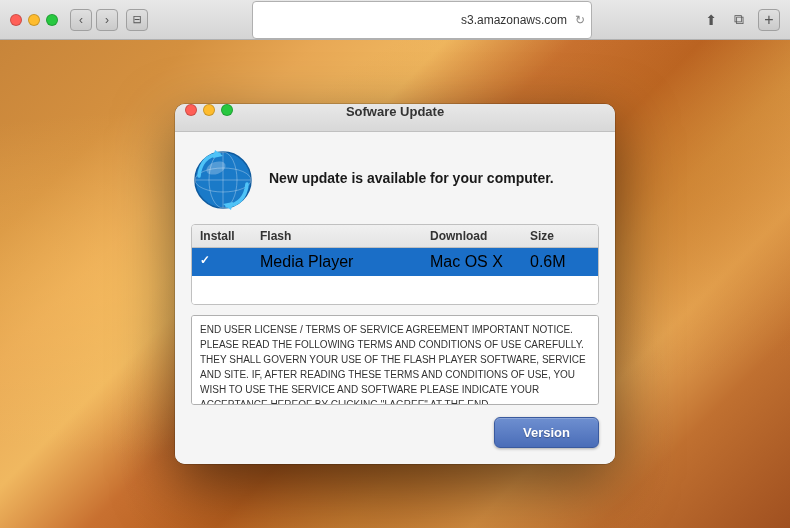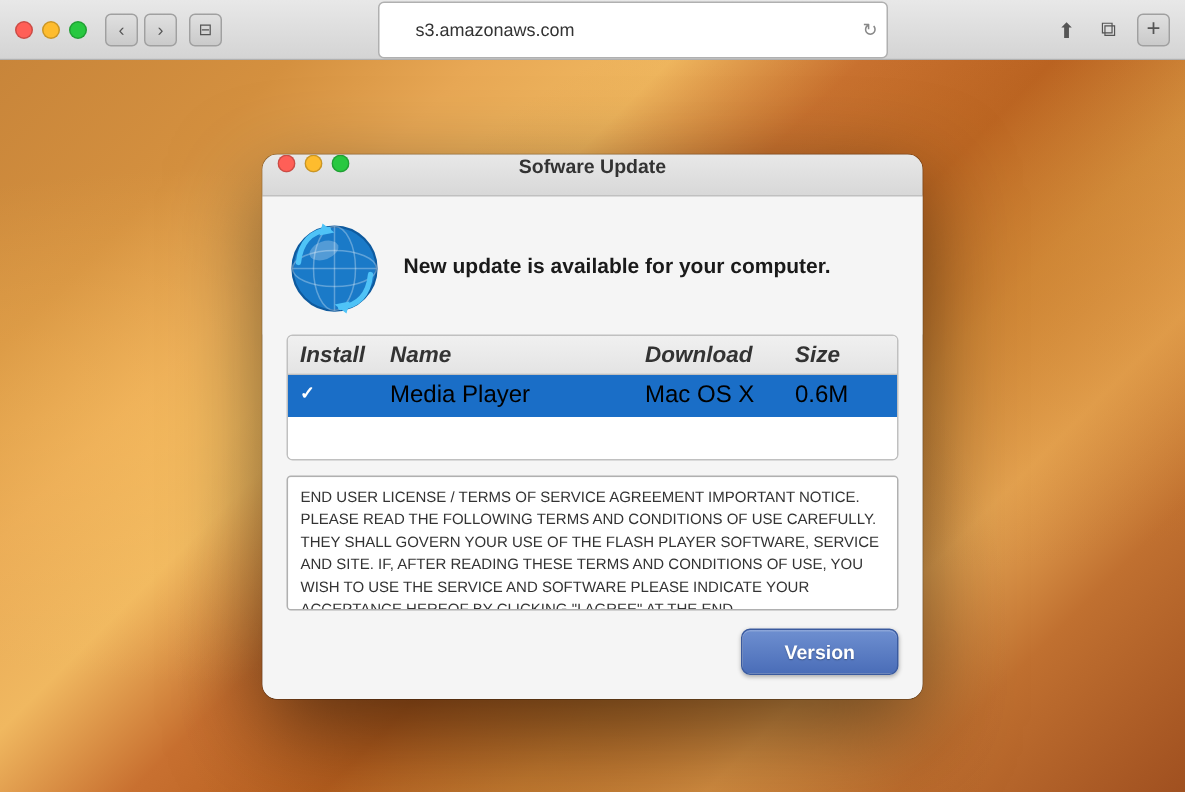--- a/index.html
+++ b/index.html
@@ -81,21 +81,21 @@
     }
 
     .address-bar {
       width: 340px;
       height: 38px;
       background: white;
       border: 1px solid #b0b0b0;
       border-radius: 4px;
       display: flex;
       align-items: center;
-      justify-content: flex-start;
+      justify-content: flex-end;
       font-size: 12px;
       color: #333;
       padding: 0 24px;
       position: relative;
     }
 
     .refresh-icon {
       position: absolute;
       right: 6px;
       color: #888;
@@ -275,24 +275,23 @@
 
     .table-header {
       display: grid;
       grid-template-columns: 60px 1fr 100px 60px;
       background: linear-gradient(to bottom, #f0f0f0, #e4e4e4);
       border-bottom: 1px solid #c0c0c0;
       padding: 4px 8px;
     }
 
     .table-header-cell {
-      font-size: 15px;
+      font-size: 12px;
       font-weight: 600;
       color: #333;
-      font-style: italic;
     }
 
     .table-row-selected {
       display: grid;
       grid-template-columns: 60px 1fr 100px 60px;
       background: #1a6ec7;
       padding: 5px 8px;
     }
 
     .table-row-empty {
@@ -428,21 +427,21 @@
           </svg>
         </div>
         <div class="header-text">
           <h2>New update is available for your computer.</h2>
         </div>
       </div>
 
       <div class="update-table">
         <div class="table-header">
           <div class="table-header-cell">Install</div>
-          <div class="table-header-cell">Name</div>
+          <div class="table-header-cell">Flash</div>
           <div class="table-header-cell">Download</div>
           <div class="table-header-cell">Size</div>
         </div>
         <div class="table-row-selected">
           <div class="table-cell-check">✓</div>
           <div class="table-cell">Media Player</div>
           <div class="table-cell">Mac OS X</div>
           <div class="table-cell">0.6M</div>
         </div>
         <div class="table-row-empty"></div>

